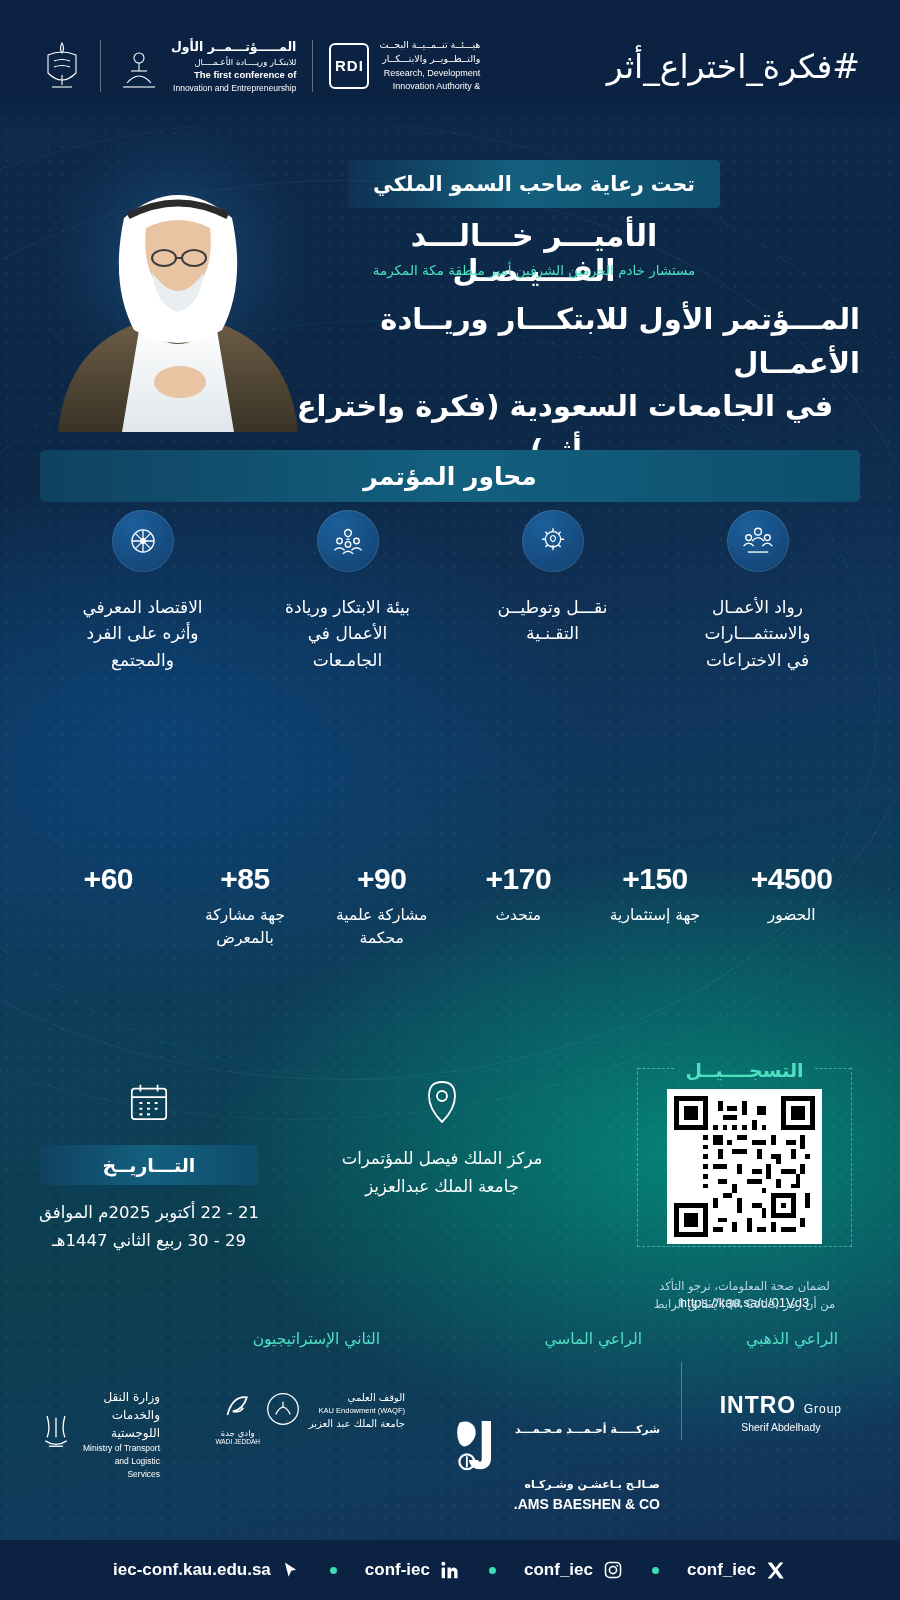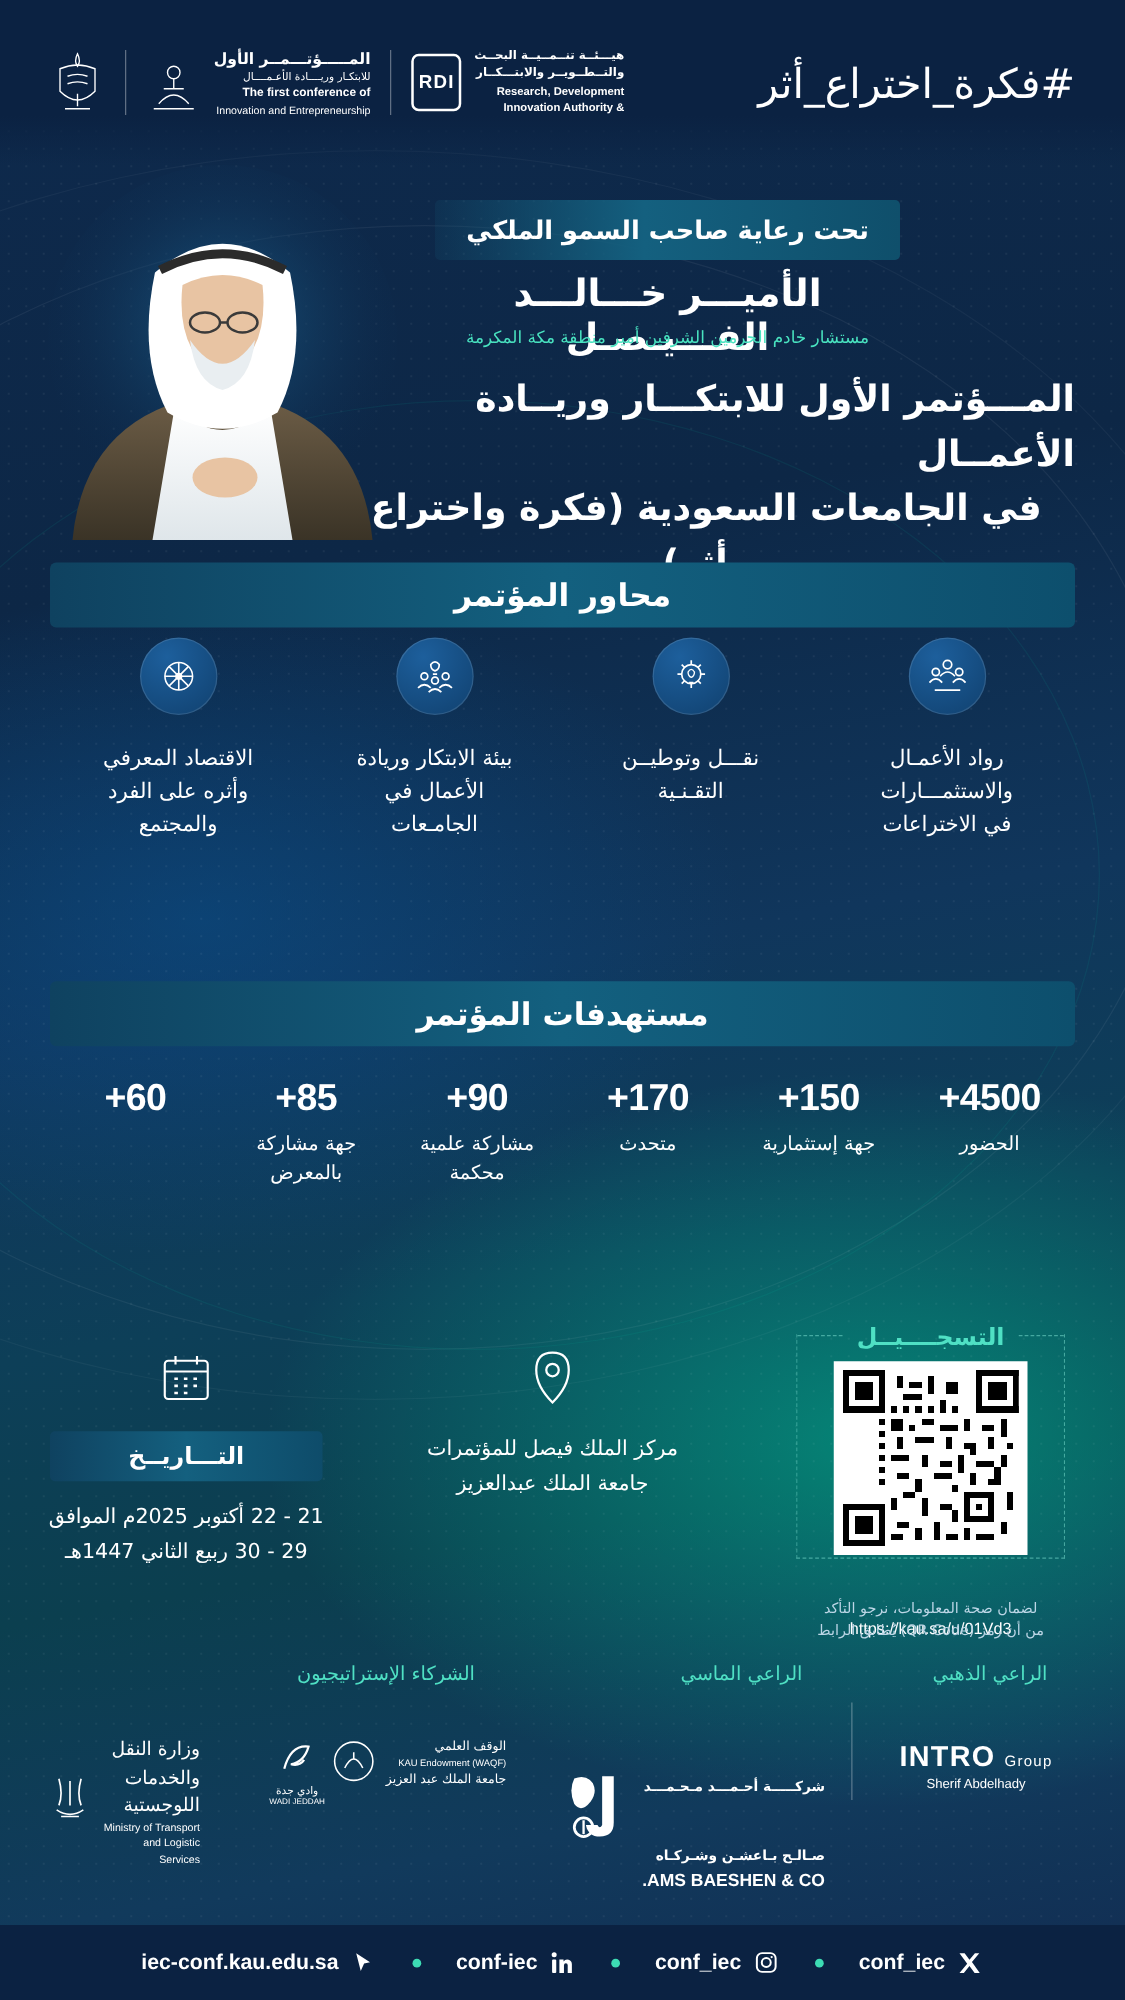--- a/index.html
+++ b/index.html
@@ -45,21 +45,21 @@
     color: #ffffff; font-size: 33px; font-weight: normal; letter-spacing: 0.5px;
   }
   .logos { display: flex; align-items: center; gap: 0; }
   .logo-rdi { display: flex; align-items: center; gap: 10px; }
   .rdi-mark {
     width: 40px; height: 46px; border: 2px solid #ffffff; border-radius: 6px;
     color: #fff; font-size: 15px; font-weight: bold; letter-spacing: 1px;
     display: flex; align-items: center; justify-content: center;
     font-family: "Liberation Sans", sans-serif;
   }
-  .rdi-txt { color: #fff; font-size: 9.5px; line-height: 1.5; text-align: right; font-weight: bold; }
+  .rdi-txt { color: #fff; font-size: 9.5px; line-height: 1.5; text-align: right; }
   .rdi-txt .en { font-family: "Liberation Sans", sans-serif; font-size: 9px; }
   .divider-v { width: 1px; height: 52px; background: rgba(255,255,255,0.35); margin: 0 16px; }
   .logo-conf { display: flex; align-items: center; gap: 10px; }
   .conf-txt { color: #fff; text-align: right; line-height: 1.45; }
   .conf-txt .l1 { font-size: 12.5px; font-weight: bold; letter-spacing: 2px; }
   .conf-txt .l2 { font-size: 8.5px; letter-spacing: 1.2px; }
   .conf-txt .l3 { font-family: "Liberation Sans", sans-serif; font-size: 9.5px; font-weight: bold; }
   .conf-txt .l4 { font-family: "Liberation Sans", sans-serif; font-size: 8.5px; }
   .emblem { width: 44px; height: 46px; }
   .kau-emblem { width: 44px; height: 50px; }
@@ -186,21 +186,21 @@
   .waqf { position: absolute; right: 455px; top: 20px; display: flex; align-items: center; gap: 8px; color: #fff; }
   .waqf .t { text-align: right; font-size: 10px; line-height: 1.5; }
   .waqf .t .en { font-family: "Liberation Sans", sans-serif; font-size: 7.5px; }
 
   .wadi { position: absolute; right: 600px; top: 22px; color: #fff; text-align: center; }
   .wadi .t { font-size: 8.5px; margin-top: 2px; }
   .wadi .t .en { font-family: "Liberation Sans", sans-serif; font-size: 6.5px; }
 
   .mot { position: absolute; right: 700px; top: 18px; display: flex; align-items: center; gap: 8px; color: #fff; }
   .mot .t { text-align: right; line-height: 1.5; }
-  .mot .t .ar { font-size: 15px; }
+  .mot .t .ar { font-size: 12px; }
   .mot .t .en { font-family: "Liberation Sans", sans-serif; font-size: 8.5px; }
 
   
   .footer {
     position: absolute; bottom: 0; left: 0; right: 0; height: 60px;
     background: #0b2242;
     display: flex; align-items: center; justify-content: center; gap: 0;
   }
   .f-item { display: flex; align-items: center; gap: 9px; color: #fff; }
   .f-item .txt { font-family: "Liberation Sans", sans-serif; font-size: 17px; font-weight: bold; }
@@ -377,23 +377,20 @@
           <circle cx="20" cy="20" r="13"></circle>
           <path d="M20 7 v26 M7 20 h26 M11 11 l18 18 M29 11 l-18 18"></path>
           <circle cx="20" cy="20" r="3.4" fill="#ffffff" stroke="none"></circle>
         </svg>
       </div>
       <div class="axis-label">الاقتصاد المعرفي<br>وأثره على الفرد<br>والمجتمع</div>
     </div>
 
   </div>
 
-  <div class="section-bar" style="top:785px;">
-    <span>مستهدفات المؤتمر</span>
-  </div>
 
   <div class="stats">
     <div class="stat">
       <div class="num">4500+</div>
       <div class="lbl">الحضور</div>
     </div>
     <div class="stat">
       <div class="num">150+</div>
       <div class="lbl">جهة إستثمارية</div>
     </div>
@@ -539,21 +536,21 @@
         <span>التـــاريــخ</span>
       </div>
       <div class="col-text">21 - 22 أكتوبر 2025م الموافق<br>29 - 30 ربيع الثاني 1447هـ</div>
     </div>
 
   </div>
 
   <div class="sponsors">
     <div class="sp-head sp-h-gold">الراعي الذهبي</div>
     <div class="sp-head sp-h-diamond">الراعي الماسي</div>
-    <div class="sp-head sp-h-strategic">الشركاء الإستراتيجيون</div>
+    <div class="sp-head sp-h-strategic">الثاني الإستراتيجيون</div>
     <div class="sp-sep sp-sep-1"></div>
 
     <div class="sp-row">
 
       <div class="intro-logo">
         <div class="m">
           <span>INTRO</span>
           <span style="font-size:12px;font-weight:normal">Group</span>
         </div>
         <div class="s">Sherif Abdelhady</div>

